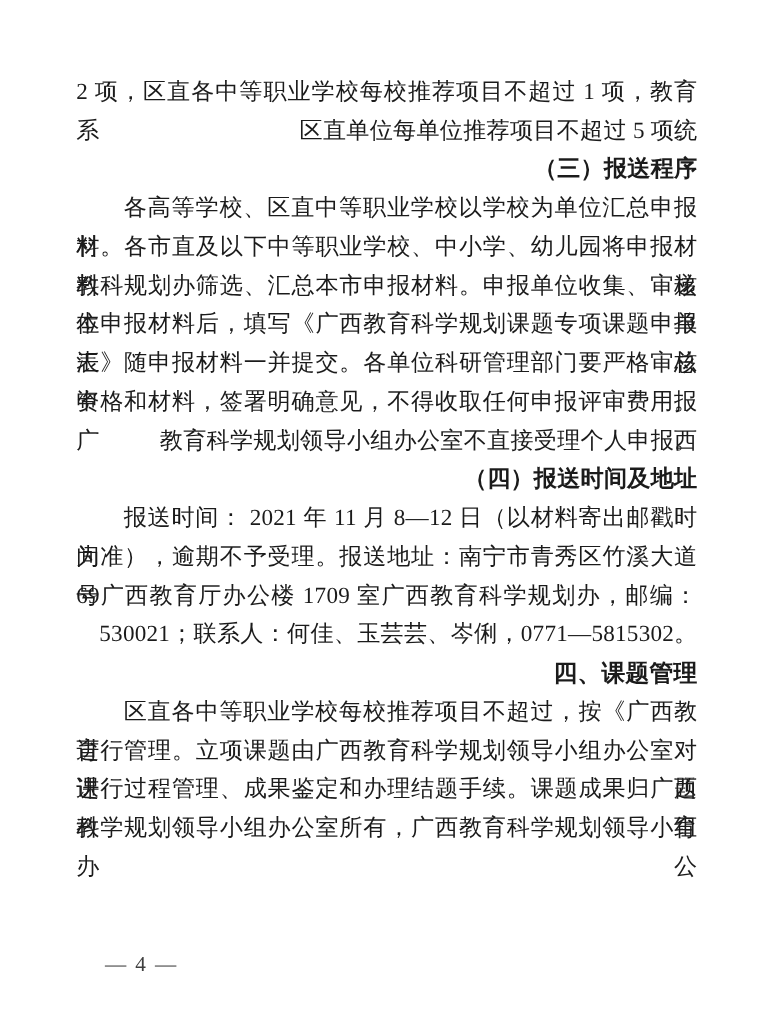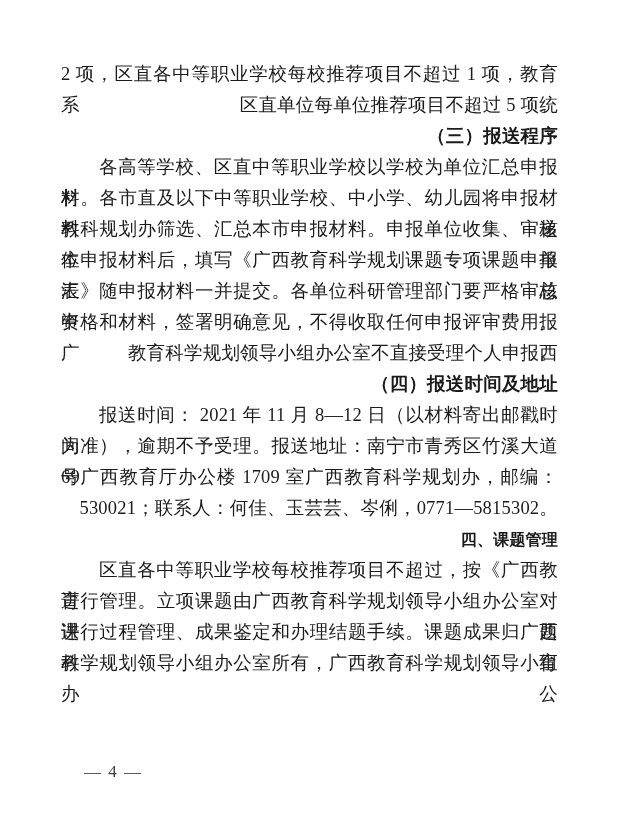--- a/index.html
+++ b/index.html
@@ -46,21 +46,21 @@
   }
   .line.heading-kai {
     
     font-family: "Liberation Serif", "DejaVu Serif", serif;
     font-weight: 700;
   }
   .line.heading-hei {
     
     font-family: "Liberation Sans", "DejaVu Sans", sans-serif;
     font-weight: 700;
-    font-size: 16px;
+    font-size: 19px;
   }
   .footer {
     position: absolute;
     left: 84px;
     top: 761px;
     font-size: 17px;
     line-height: 22px;
     color: var(--footer_text);
     letter-spacing: 1.5px;
     font-family: "Liberation Serif", "DejaVu Serif", serif;

